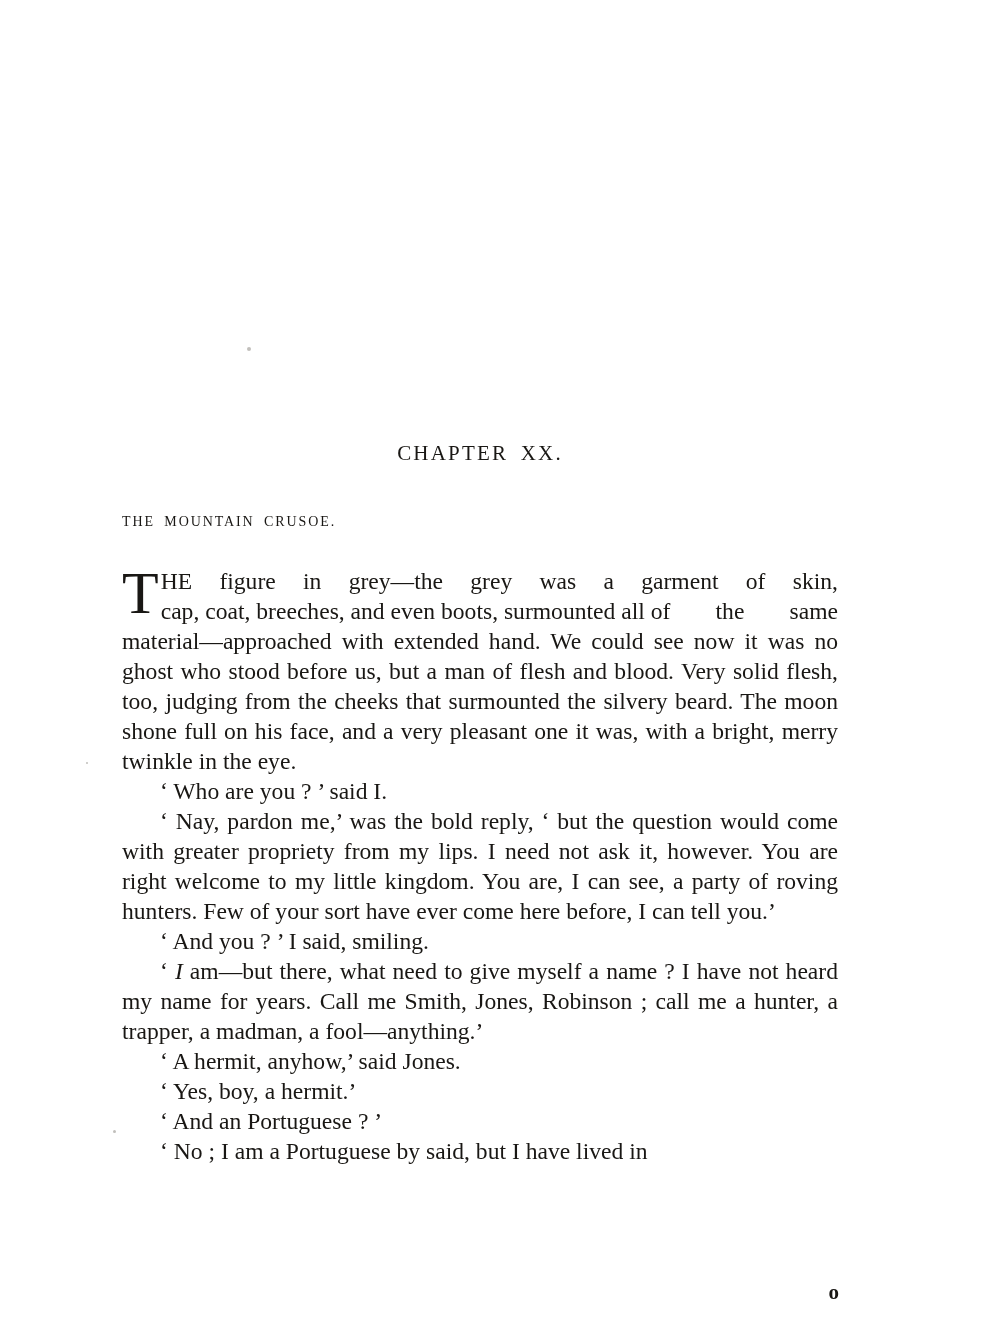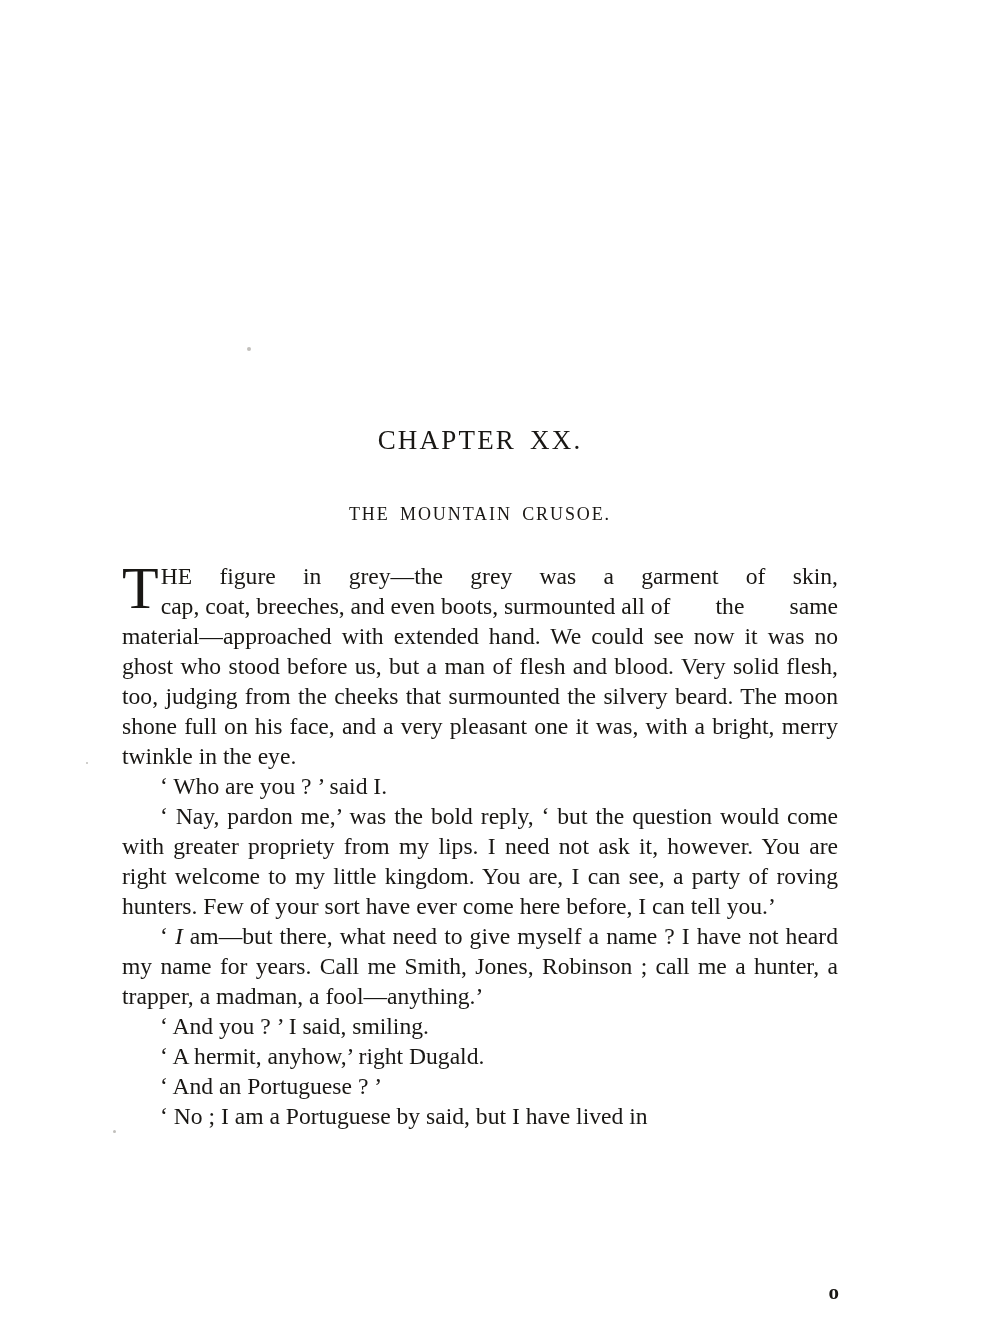--- a/index.html
+++ b/index.html
@@ -23,29 +23,29 @@
     overflow: hidden;
   }
   .text-block {
     position: absolute;
     left: 122px;
     top: 425px;
     width: 716px;
   }
   .chapter-title {
     text-align: center;
-    font-size: 27px;
+    font-size: 21px;
     letter-spacing: 2.2px;
-    margin: 0 0 0 0;
+    margin: 16px 0 0 0;
     font-weight: normal;
     word-spacing: 5px;
   }
   .chapter-subtitle {
-    text-align: center;
-    font-size: 18px;
+    text-align: left;
+    font-size: 14px;
     letter-spacing: 1.9px;
     margin: 48px 0 0 0;
     font-weight: normal;
     word-spacing: 4px;
   }
   .body-copy {
     margin-top: 36px;
     font-size: 23.6px;
     line-height: 30px;
     text-align: justify;
@@ -116,26 +116,27 @@
       <p class="para first dropcap-wrap">
         <span class="dropcap">T</span><span>HE figure in grey—the grey was a garment of skin,</span>
         <span class="indent-line2">cap, coat, breeches, and even boots, surmounted all of</span>
         <span>the same material—approached with extended hand.   We could see now it was no ghost who stood before us, but a man of flesh and blood.   Very solid flesh, too, judging from the cheeks that surmounted the silvery beard.   The moon shone full on his face, and a very pleasant one it was, with a bright, merry twinkle in the eye.</span>
       </p>
 
       <p class="para">‘ Who are you ? ’  said I.</p>
 
       <p class="para">‘ Nay, pardon me,’ was the bold reply, ‘ but the question would come with greater propriety from my lips.   I need not ask it, however.   You are right welcome to my little kingdom.   You are, I can see, a party of roving hunters. Few of your sort have ever come here before, I can tell you.’</p>
 
+      <p class="para">‘ And you ? ’  I said, smiling.</p>
+
       <p class="para"><span>‘ </span><em class="italic-i">I</em><span> am—but there, what need to give myself a name ? I have not heard my name for years.   Call me Smith, Jones, Robinson ; call me a hunter, a trapper, a madman, a fool—anything.’</span></p>
 
-      <p class="para">‘ And you ? ’  I said, smiling.</p>
+      <p class="para">‘ A hermit, anyhow,’ said Jones.</p>
 
-      <p class="para">‘ A hermit, anyhow,’ right Dugald.</p>
-
+      <p class="para">‘ Yes, boy, a hermit.’</p>
 
       <p class="para">‘ And an Portuguese ? ’</p>
 
       <p class="para">‘ No ;  I am a Portuguese by said, but I have lived in</p>
 
     </div>
   </div>
 
   <div class="folio">o</div>
 

